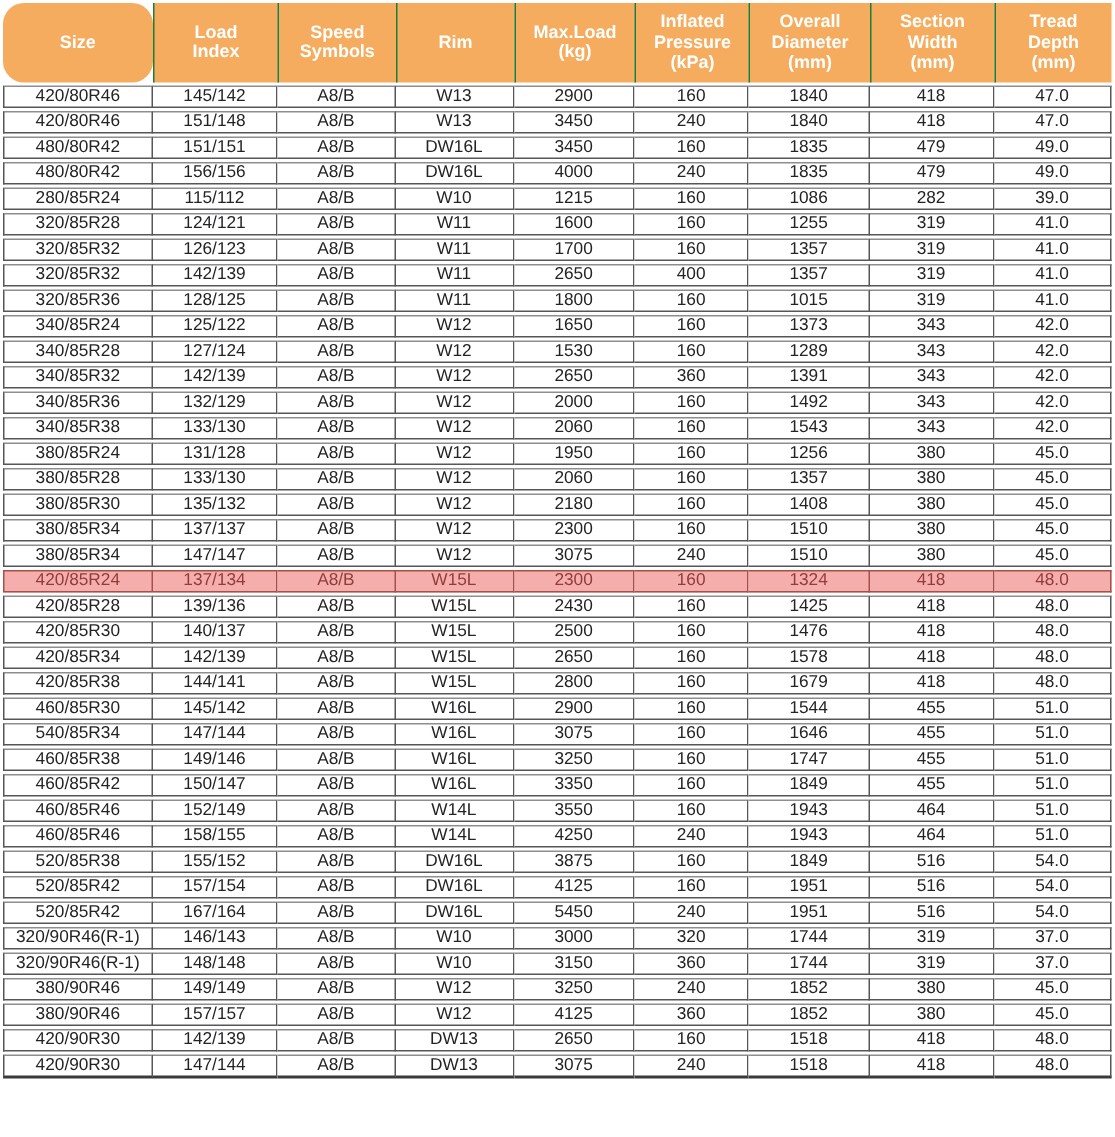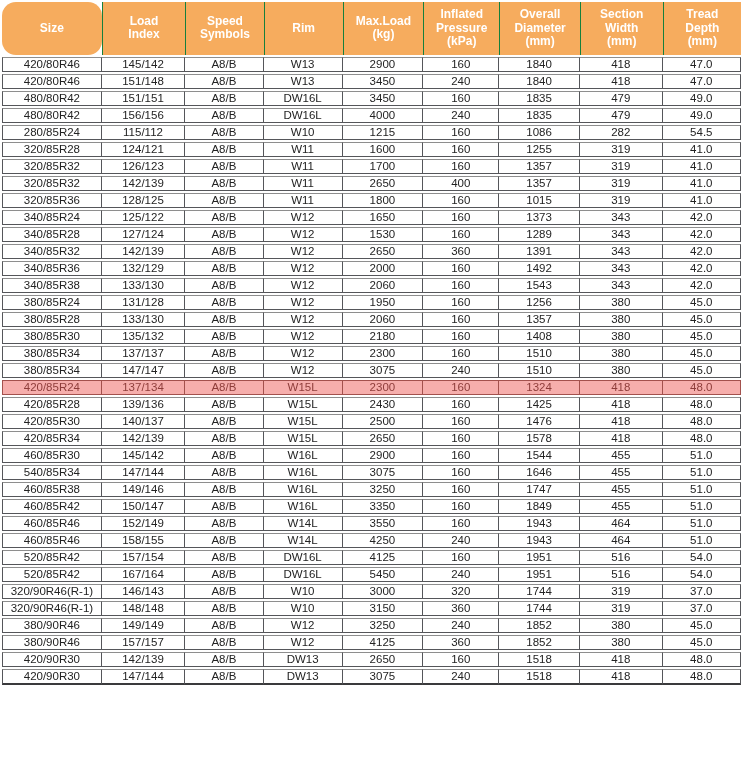--- a/index.html
+++ b/index.html
@@ -150,21 +150,21 @@
       </tr>
       <tr>
         <td>280/85R24</td>
         <td>115/112</td>
         <td>A8/B</td>
         <td>W10</td>
         <td>1215</td>
         <td>160</td>
         <td>1086</td>
         <td>282</td>
-        <td>54.5</td>
+        <td>39.0</td>
       </tr>
       <tr>
         <td>320/85R28</td>
         <td>124/121</td>
         <td>A8/B</td>
         <td>W11</td>
         <td>1600</td>
         <td>160</td>
         <td>1255</td>
         <td>319</td>
@@ -351,20 +351,31 @@
         <td>142/139</td>
         <td>A8/B</td>
         <td>W15L</td>
         <td>2650</td>
         <td>160</td>
         <td>1578</td>
         <td>418</td>
         <td>48.0</td>
       </tr>
       <tr>
+        <td>420/85R38</td>
+        <td>144/141</td>
+        <td>A8/B</td>
+        <td>W15L</td>
+        <td>2800</td>
+        <td>160</td>
+        <td>1679</td>
+        <td>418</td>
+        <td>48.0</td>
+      </tr>
+      <tr>
         <td>460/85R30</td>
         <td>145/142</td>
         <td>A8/B</td>
         <td>W16L</td>
         <td>2900</td>
         <td>160</td>
         <td>1544</td>
         <td>455</td>
         <td>51.0</td>
       </tr>
@@ -415,20 +426,31 @@
       <tr>
         <td>460/85R46</td>
         <td>158/155</td>
         <td>A8/B</td>
         <td>W14L</td>
         <td>4250</td>
         <td>240</td>
         <td>1943</td>
         <td>464</td>
         <td>51.0</td>
+      </tr>
+      <tr>
+        <td>520/85R38</td>
+        <td>155/152</td>
+        <td>A8/B</td>
+        <td>DW16L</td>
+        <td>3875</td>
+        <td>160</td>
+        <td>1849</td>
+        <td>516</td>
+        <td>54.0</td>
       </tr>
       <tr>
         <td>520/85R42</td>
         <td>157/154</td>
         <td>A8/B</td>
         <td>DW16L</td>
         <td>4125</td>
         <td>160</td>
         <td>1951</td>
         <td>516</td>

